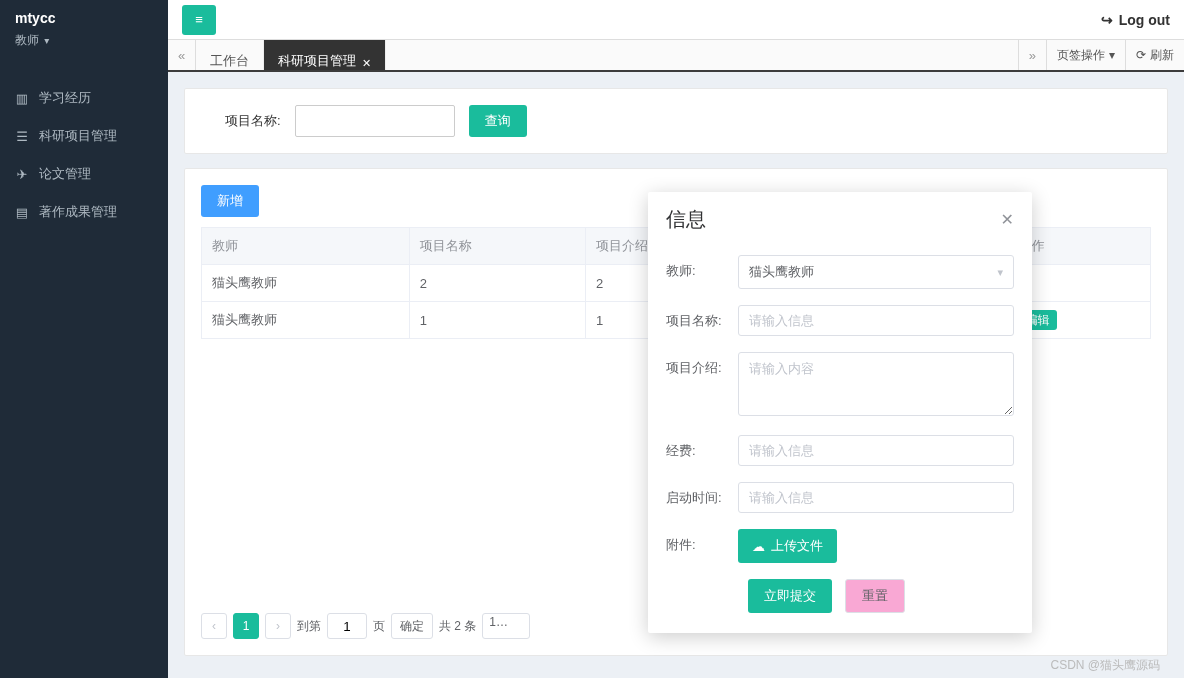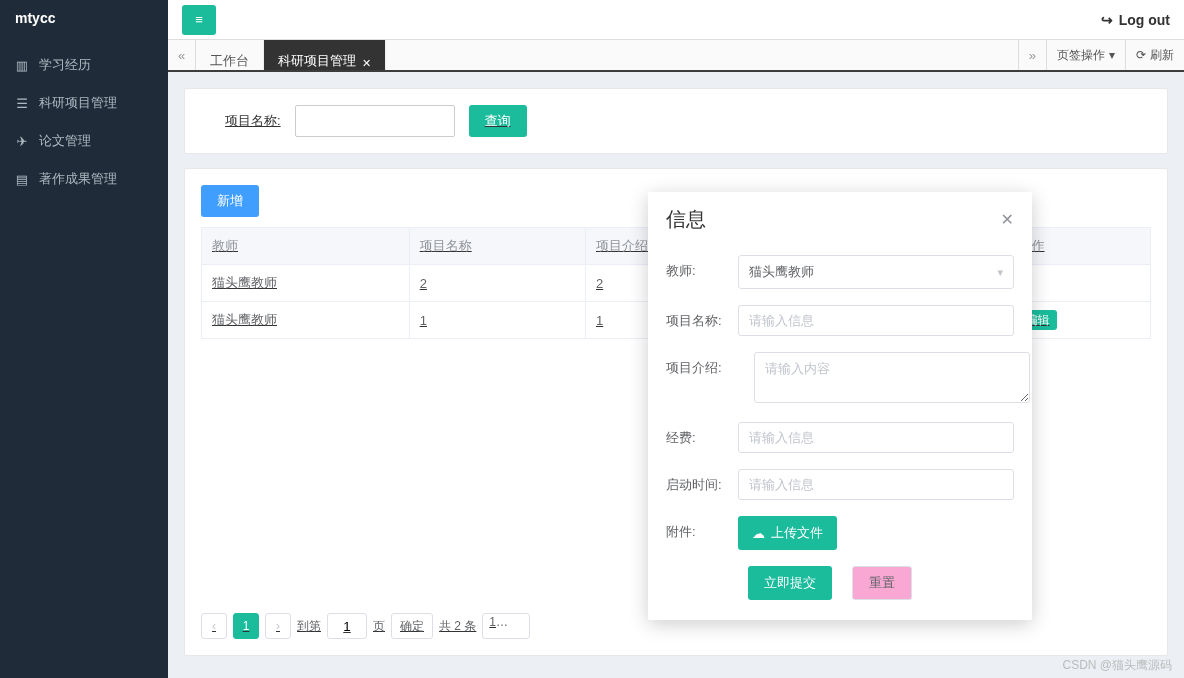--- a/index.html
+++ b/index.html
@@ -16,21 +16,21 @@
 .topbar { height: 40px; background: #fff; display: flex; align-items: center; justify-content: space-between; padding: 0 14px; border-bottom: 1px solid #ddd; }
 .menu-toggle { width: 34px; height: 30px; background: #1abc9c; border-radius: 3px; display: flex; align-items: center; justify-content: center; color: #fff; cursor: pointer; }
 .logout { display: flex; align-items: center; gap: 6px; color: #333; font-weight: bold; cursor: pointer; font-size: 14px; }
 .tabbar { height: 32px; background: #fafafa; border-bottom: 2px solid #3c3c3c; display: flex; align-items: stretch; }
 .tab-nav-btn { width: 28px; display: flex; align-items: center; justify-content: center; color: #999; cursor: pointer; border-right: 1px solid #ddd; }
 .tab-nav-btn.r { border-left: 1px solid #ddd; border-right: none; margin-left: auto; }
 .tab { padding: 0 14px; display: flex; align-items: flex-end; gap: 6px; cursor: pointer; color: #555; border-right: 1px solid #eee; }
 .tab.active { background: #333; color: #fff; }
 .tab-close { font-size: 11px; }
 .tab-ops { padding: 0 10px; display: flex; align-items: center; gap: 4px; color: #555; cursor: pointer; border-left: 1px solid #ddd; font-size: 12px; }
-.content { padding: 16px; flex: 1; position: relative; overflow: auto; text-decoration: underline; }
+.content { padding: 16px; flex: 1; position: relative; overflow: auto; }
 .panel { background: #fff; border: 1px solid #e7e7e7; border-radius: 2px; padding: 16px; margin-bottom: 14px; }
 .search-row { display: flex; align-items: center; gap: 14px; padding-left: 24px; }
 .search-label { color: #333; }
 .search-input { width: 160px; height: 32px; border: 1px solid #ccc; border-radius: 2px; padding: 0 8px; }
 .btn { border: none; border-radius: 3px; padding: 7px 16px; cursor: pointer; font-size: 13px; }
 .btn-teal { background: #1abc9c; color: #fff; }
 .btn-blue { background: #409eff; color: #fff; }
 .btn-default { background: #f9a8d4; border: 1px solid #dcdfe6; color: #606266; }
 .table { width: 100%; border-collapse: collapse; margin-top: 10px; }
 .table th, .table td { border: 1px solid #ebeef5; padding: 9px 10px; text-align: left; font-weight: normal; color: #606266; font-size: 13px; }
@@ -45,33 +45,37 @@
 .modal { position: absolute; left: 480px; top: 120px; width: 384px; background: #fff; box-shadow: 0 4px 20px rgba(0,0,0,.2); border-radius: 2px; }
 .modal-header { display: flex; justify-content: space-between; align-items: center; padding: 14px 18px; }
 .modal-title { font-size: 20px; color: #303133; }
 .modal-close { cursor: pointer; color: #909399; font-size: 16px; }
 .modal-body { padding: 8px 18px 20px; }
 .form-row { display: flex; align-items: flex-start; margin-bottom: 16px; }
 .form-label { width: 72px; text-align: left; padding-right: 10px; padding-top: 7px; color: #606266; font-size: 13px; }
 .form-control { flex: 1; }
 .form-control input, .form-control textarea, .form-select { width: 100%; border: 1px solid #dcdfe6; border-radius: 3px; padding: 7px 10px; font-size: 13px; color: #606266; font-family: inherit; }
 .form-control input::placeholder, .form-control textarea::placeholder { color: #c0c4cc; }
-.form-control textarea { height: 51px; resize: both; margin-left: 16px; }
+.form-control textarea { height: 64px; resize: both; }
 .form-select { display: flex; justify-content: space-between; align-items: center; cursor: pointer; }
 .select-caret { color: #c0c4cc; font-size: 11px; }
 .btn-upload { background: #1abc9c; color: #fff; display: inline-flex; align-items: center; gap: 6px; border: none; padding: 8px 14px; border-radius: 3px; cursor: pointer; font-size: 13px; }
-.form-actions { display: flex; gap: 20px; margin-left: 82px; margin-top: 6px; }
-.watermark { position: absolute; right: 12px; bottom: 4px; color: #bbb; font-size: 12px; }
+.form-actions { display: flex; gap: 13px; margin-left: 82px; margin-top: 6px; }
+.watermark { position: absolute; right: 24px; bottom: 4px; color: #bbb; font-size: 12px; }
 </style>
 </head>
 <body>
 
 <div class="app">
   <aside class="sidebar">
     <div class="brand">mtycc</div>
+    <div class="role-dd">
+      <span>教师</span>
+      <span class="caret">▾</span>
+    </div>
     <ul class="side-menu">
       <li>
         <span class="side-icon">▥</span>
         <span>学习经历</span>
       </li>
       <li>
         <span class="side-icon">☰</span>
         <span>科研项目管理</span>
       </li>
       <li>

